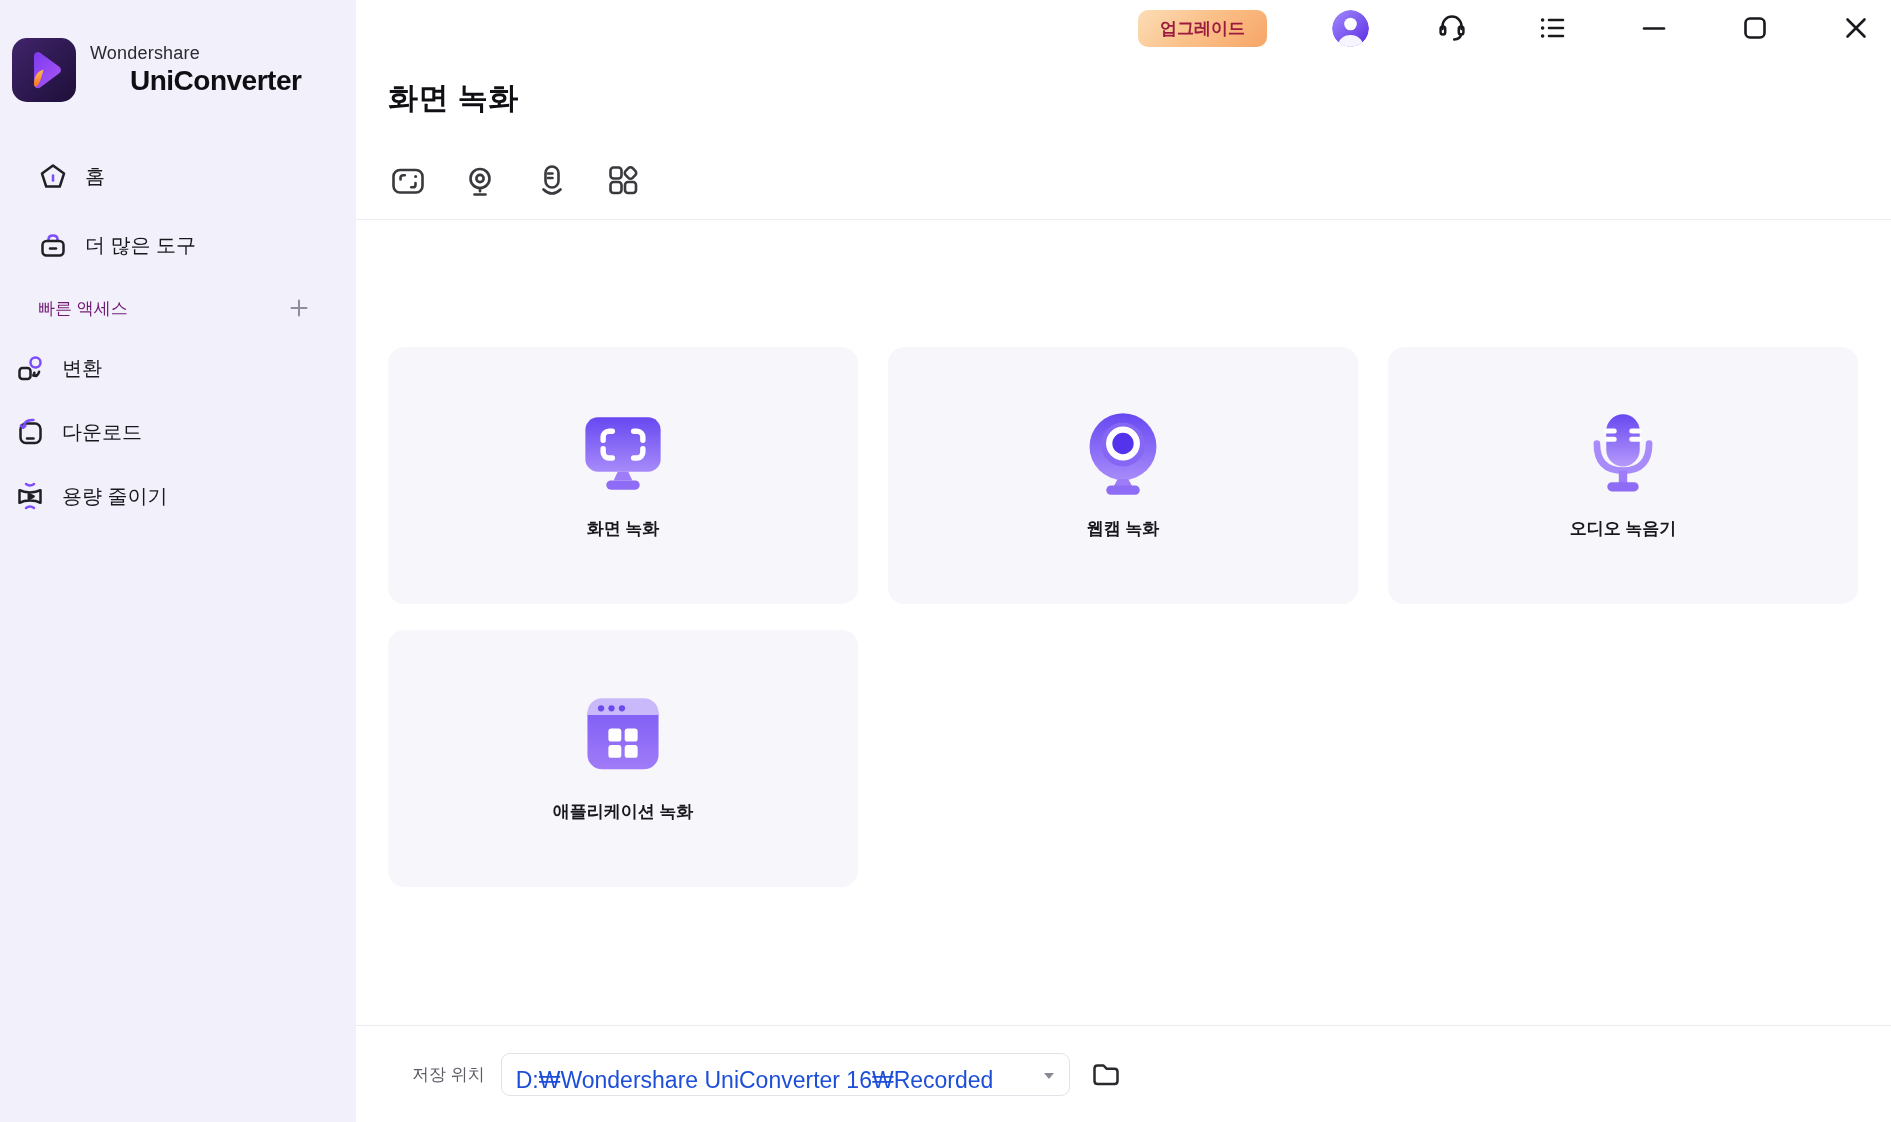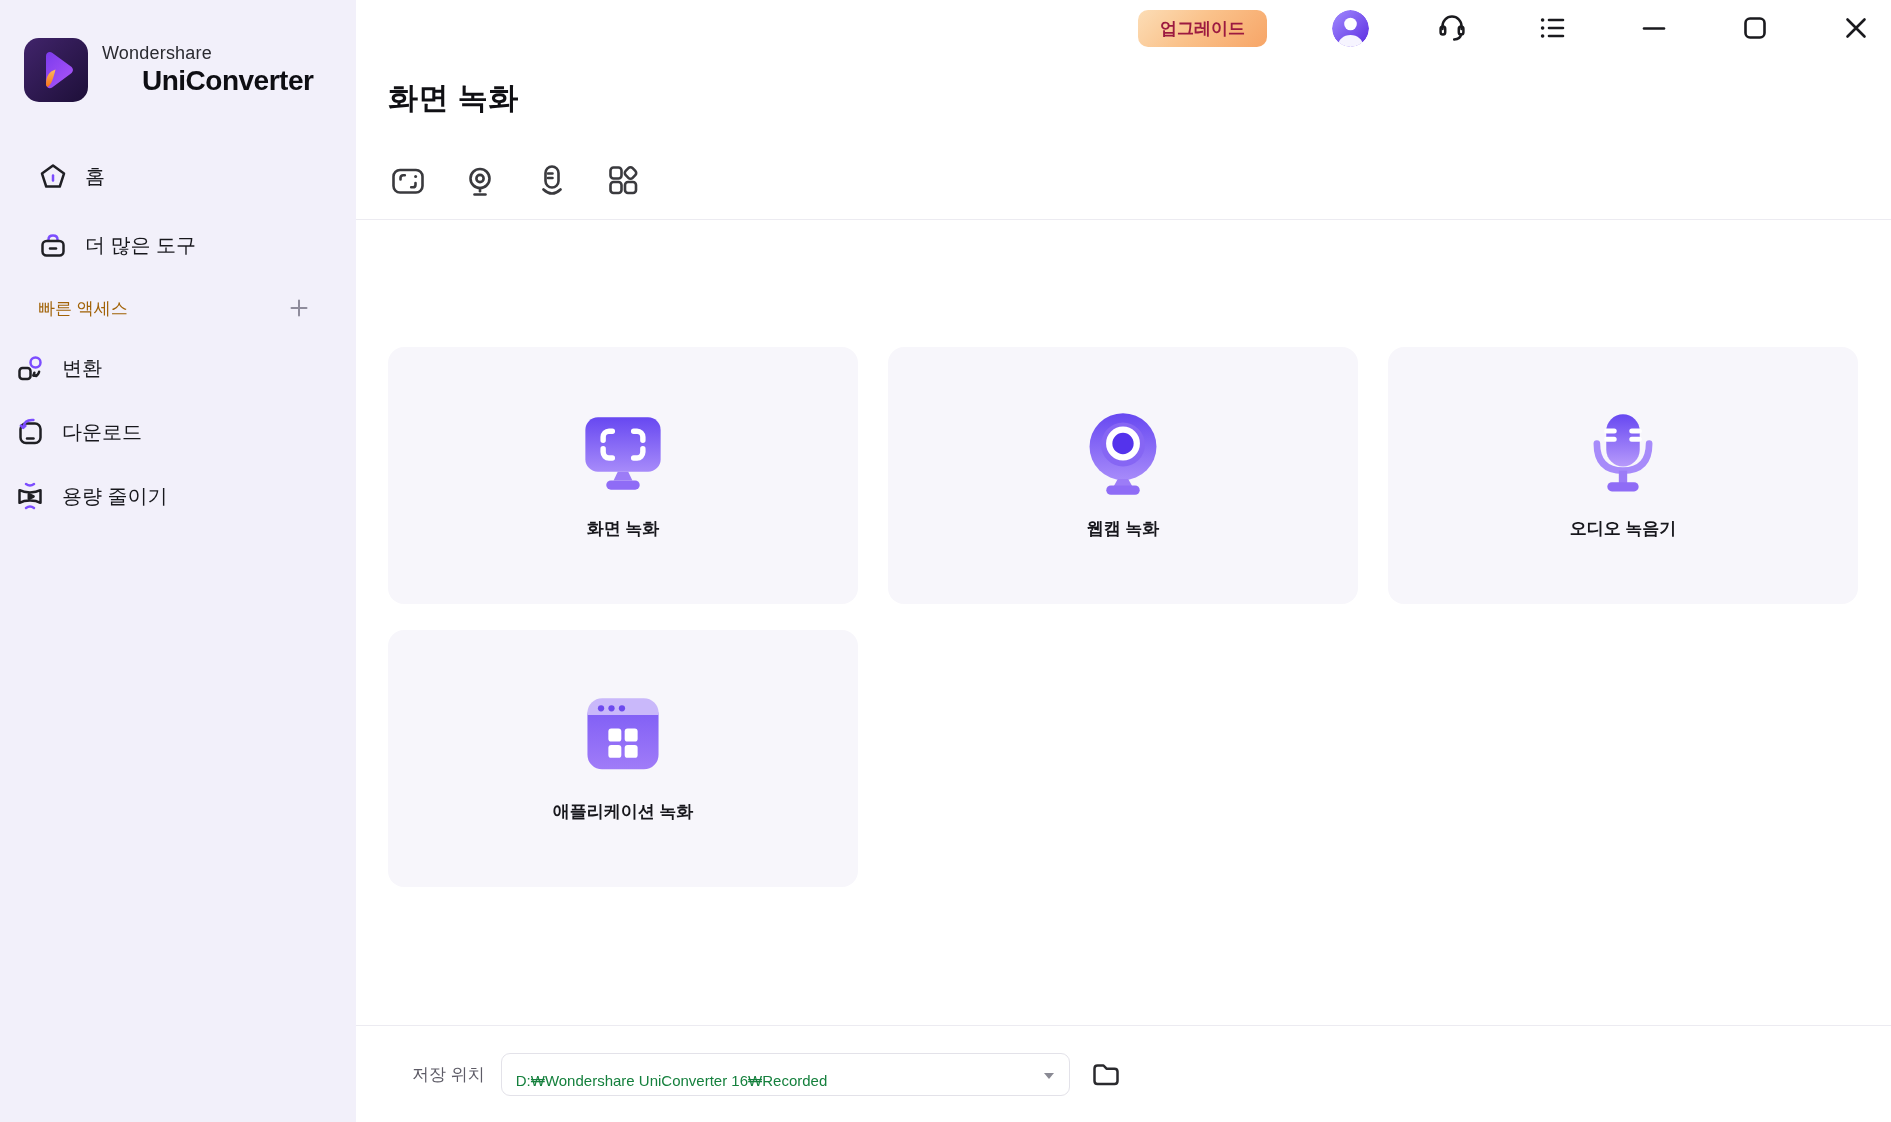--- a/index.html
+++ b/index.html
@@ -3,33 +3,33 @@
 <meta charset="utf-8">
 <style>
   * { margin:0; padding:0; box-sizing:border-box; }
   html,body { width:1891px; height:1122px; overflow:hidden; }
   body { font-family:"Liberation Sans","DejaVu Sans",sans-serif; background:#ffffff; position:relative; }
 
   .app { display:flex; width:100%; height:100%; }
 
   
   .sidebar { width:356px; height:100%; background:#F2F0FA; flex:0 0 356px; padding-top:38px; }
-  .logo { display:flex; align-items:center; padding-left:24px; }
+  .logo { display:flex; align-items:center; padding-left:12px; }
   .logo-mark { width:64px; height:64px; flex:0 0 64px; }
   .logo-text { margin-left:14px; }
   .brand1 { font-size:18px; color:#2A2A30; letter-spacing:0.2px; }
   .brand2 { font-size:28px; font-weight:800; color:#0E0E13; letter-spacing:-0.5px; margin-top:1px;margin-left:40px; }
 
   nav { margin-top:40px; }
   .nav-item { display:flex; align-items:center; height:69px; padding-left:38px; cursor:pointer; }
   .nav-item .nicon { width:30px; height:30px; flex:0 0 30px; }
   .nav-item .nlabel { margin-left:17px; font-size:20px; color:#17171C; font-weight:500; }
   .nav-quick { height:64px;padding-left:15px; }
   .section-row { display:flex; align-items:center; justify-content:space-between; height:56px; padding:0 46px 0 38px; }
-  .section-label { font-size:17px; color:#a16207; }
+  .section-label { font-size:17px; color:#701a75; }
   .plus-btn { width:22px; height:22px; cursor:pointer; }
 
   
   .main { flex:1; position:relative; background:#ffffff; }
 
   .topbar { position:absolute; top:10px; right:17px; display:flex; align-items:flex-start; z-index:5;gap:40px; }
   .upgrade-btn { height:37px; padding:0 22px; border:none; border-radius:10px; cursor:pointer;
     background:linear-gradient(135deg,#FCDDB6 0%,#FAC28B 45%,#F7A567 100%);
     font-size:17px; font-weight:700; color:#9C1A40; font-family:inherit; }
   .tb-icon { width:36px; height:36px; display:flex; align-items:center; justify-content:center; margin-left:25px; cursor:pointer; }
@@ -46,21 +46,21 @@
   .card { width:470px; height:257px; background:#F7F6FB; border-radius:16px; cursor:pointer;
     display:flex; flex-direction:column; align-items:center; }
   .card-icon { margin-top:60px; width:96px; height:96px; display:flex; align-items:center; justify-content:center; }
   .card-label { margin-top:14px; font-size:17px; font-weight:600; color:#17171C; }
 
   .bottombar { position:absolute; left:0; right:0; top:1025px; height:97px; border-top:1px solid #ECEBF1;
     display:flex; align-items:center; padding-left:56px; background:#ffffff; }
   .save-label { font-size:17px; color:#5D5B66; }
   .save-select { position:relative; margin-left:16px; width:569px; height:43px; background:#fff;
     border:1px solid #E3E2E9; border-radius:9px; display:flex; align-items:center; padding:0 36px 0 14px; cursor:pointer; }
-  .save-path { font-size:15px; color:#15803d; white-space:nowrap; overflow:hidden;margin-top:12px; }
+  .save-path { font-size:23px; color:#1d4ed8; white-space:nowrap; overflow:hidden;margin-top:12px; }
   .caret { position:absolute; right:15px; top:19px; width:0; height:0;
     border-left:5.5px solid transparent; border-right:5.5px solid transparent; border-top:6px solid #8A8A94; }
   .folder-btn { margin-left:19px; width:34px; height:34px; display:flex; align-items:center; justify-content:center; cursor:pointer; }
 
   svg { display:block; }
 </style>
 </head>
 <body>
 
 <div class="app">

